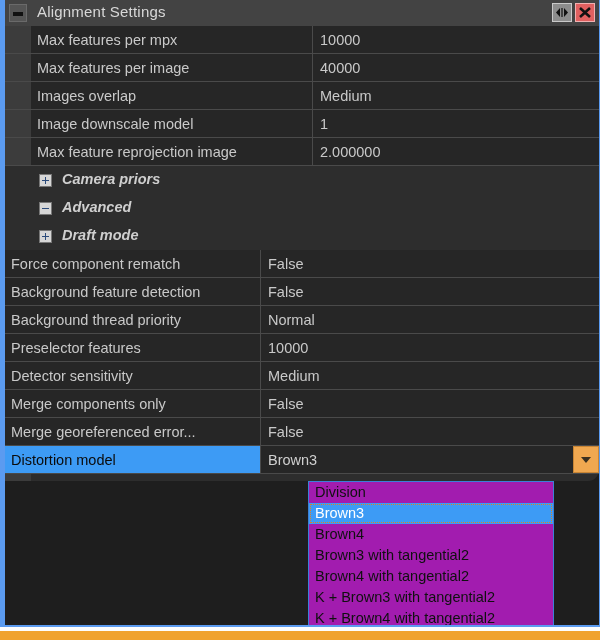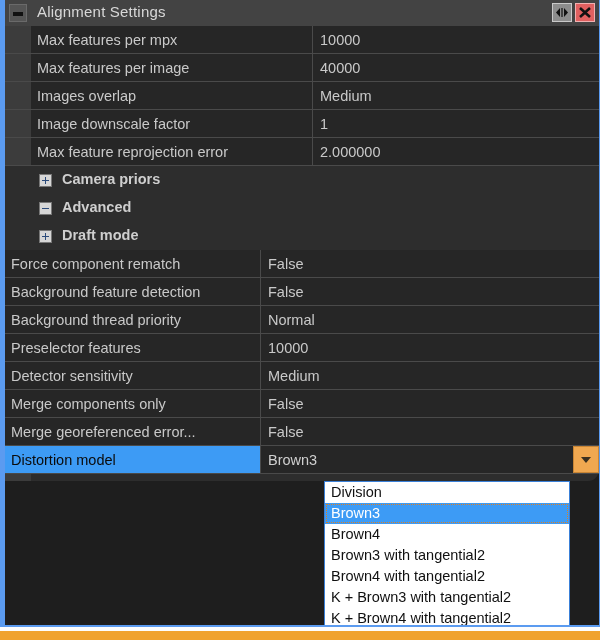--- a/index.html
+++ b/index.html
@@ -108,21 +108,21 @@
     width:13px;height:13px;background:#d6d6d6;border:1px solid #777;
     box-sizing:border-box;cursor:pointer;
   }
   .expander b{
     position:absolute;background:#2b4a7a;display:block;
   }
   .expander .h{left:2px;top:5px;width:7px;height:1px;}
   .expander .v{left:5px;top:2px;width:1px;height:7px;}
   .group-label{
     position:absolute;left:57px;top:5px;
-    font-size:14.5px;font-weight:bold;color:#cfcfcf;
+    font-size:14.5px;font-weight:bold;color:#cfcfcf;font-style:italic;
   }
 
   
   .row.selected .cell-label{
     background:#3d9bf5;color:#0b0b0b;
   }
   .row.selected .cell-value{
     background:#262626;color:#d0d0d0;padding-right:30px;
   }
   .combo-arrow{
@@ -138,25 +138,24 @@
 
   
   .filler{
     position:absolute;left:0;top:481px;width:594px;height:144px;
     background:#1e1e1e;
   }
 
   
   .dropdown{
     position:absolute;left:303px;top:481px;width:246px;
-    background:#ffffff;
+    background:#a21caf;
     border:1px solid #3a80d8;
     box-sizing:border-box;
     z-index:30;
-    margin-left:16px;
   }
   .dd-item{
     height:21px;line-height:21px;
     padding-left:6px;
     font-size:14.5px;color:#101010;
     white-space:nowrap;overflow:hidden;
     box-sizing:border-box;cursor:pointer;
   }
   .dd-item.sel{
     background:#3d9bf5;color:#ffffff;
@@ -203,25 +202,25 @@
       </div>
       <div class="row lvl1">
         <div class="cell-label">Max features per image</div>
         <div class="cell-value">40000</div>
       </div>
       <div class="row lvl1">
         <div class="cell-label">Images overlap</div>
         <div class="cell-value">Medium</div>
       </div>
       <div class="row lvl1">
-        <div class="cell-label">Image downscale factor</div>
+        <div class="cell-label">Image downscale model</div>
         <div class="cell-value">1</div>
       </div>
       <div class="row lvl1">
-        <div class="cell-label">Max feature reprojection error</div>
+        <div class="cell-label">Max feature reprojection image</div>
         <div class="cell-value">2.000000</div>
       </div>
 
       <div class="row group">
         <div class="expander">
           <b class="h"></b>
             <b class="v"></b>
         </div>
         <div class="group-label">Camera priors</div>
       </div>

